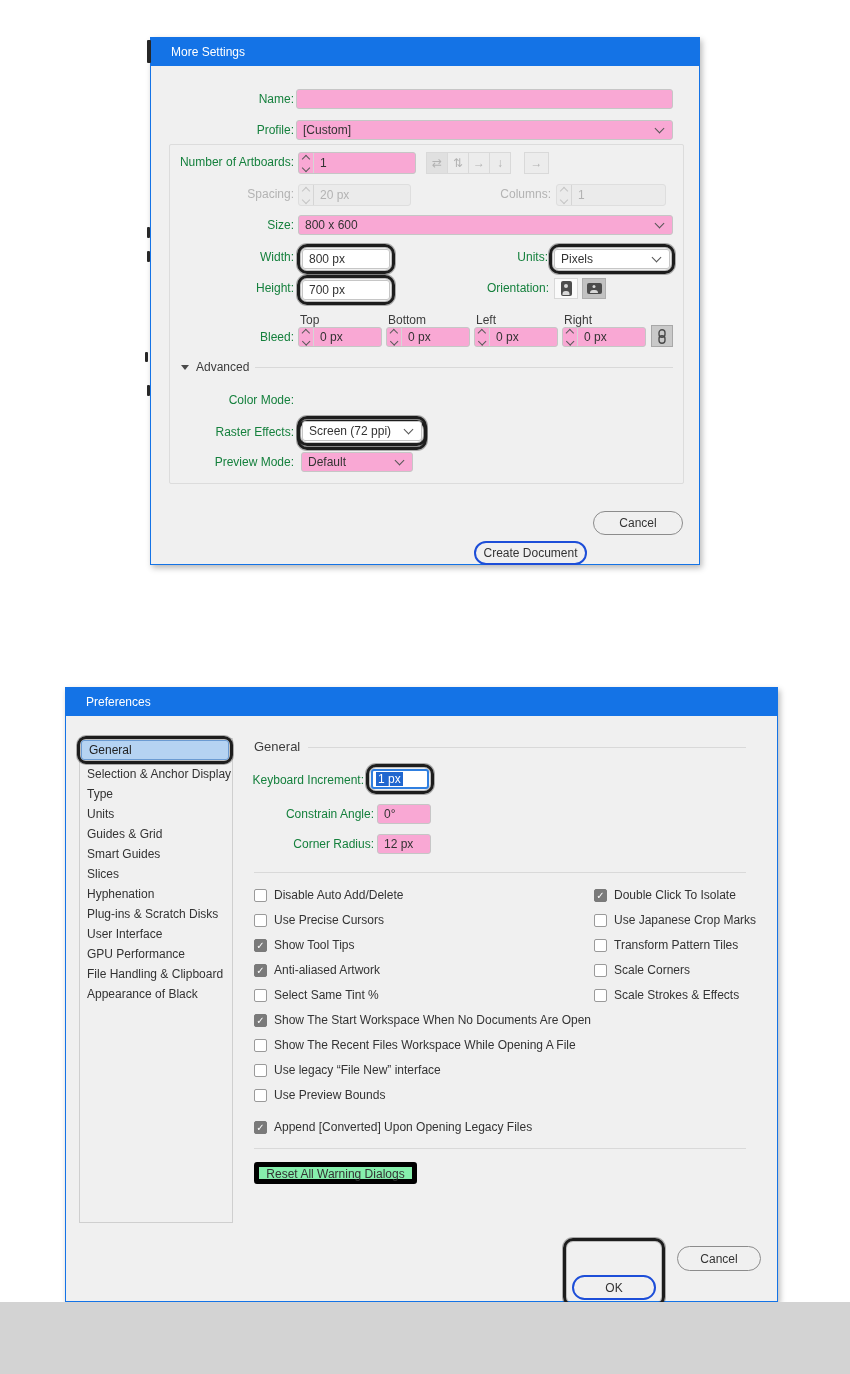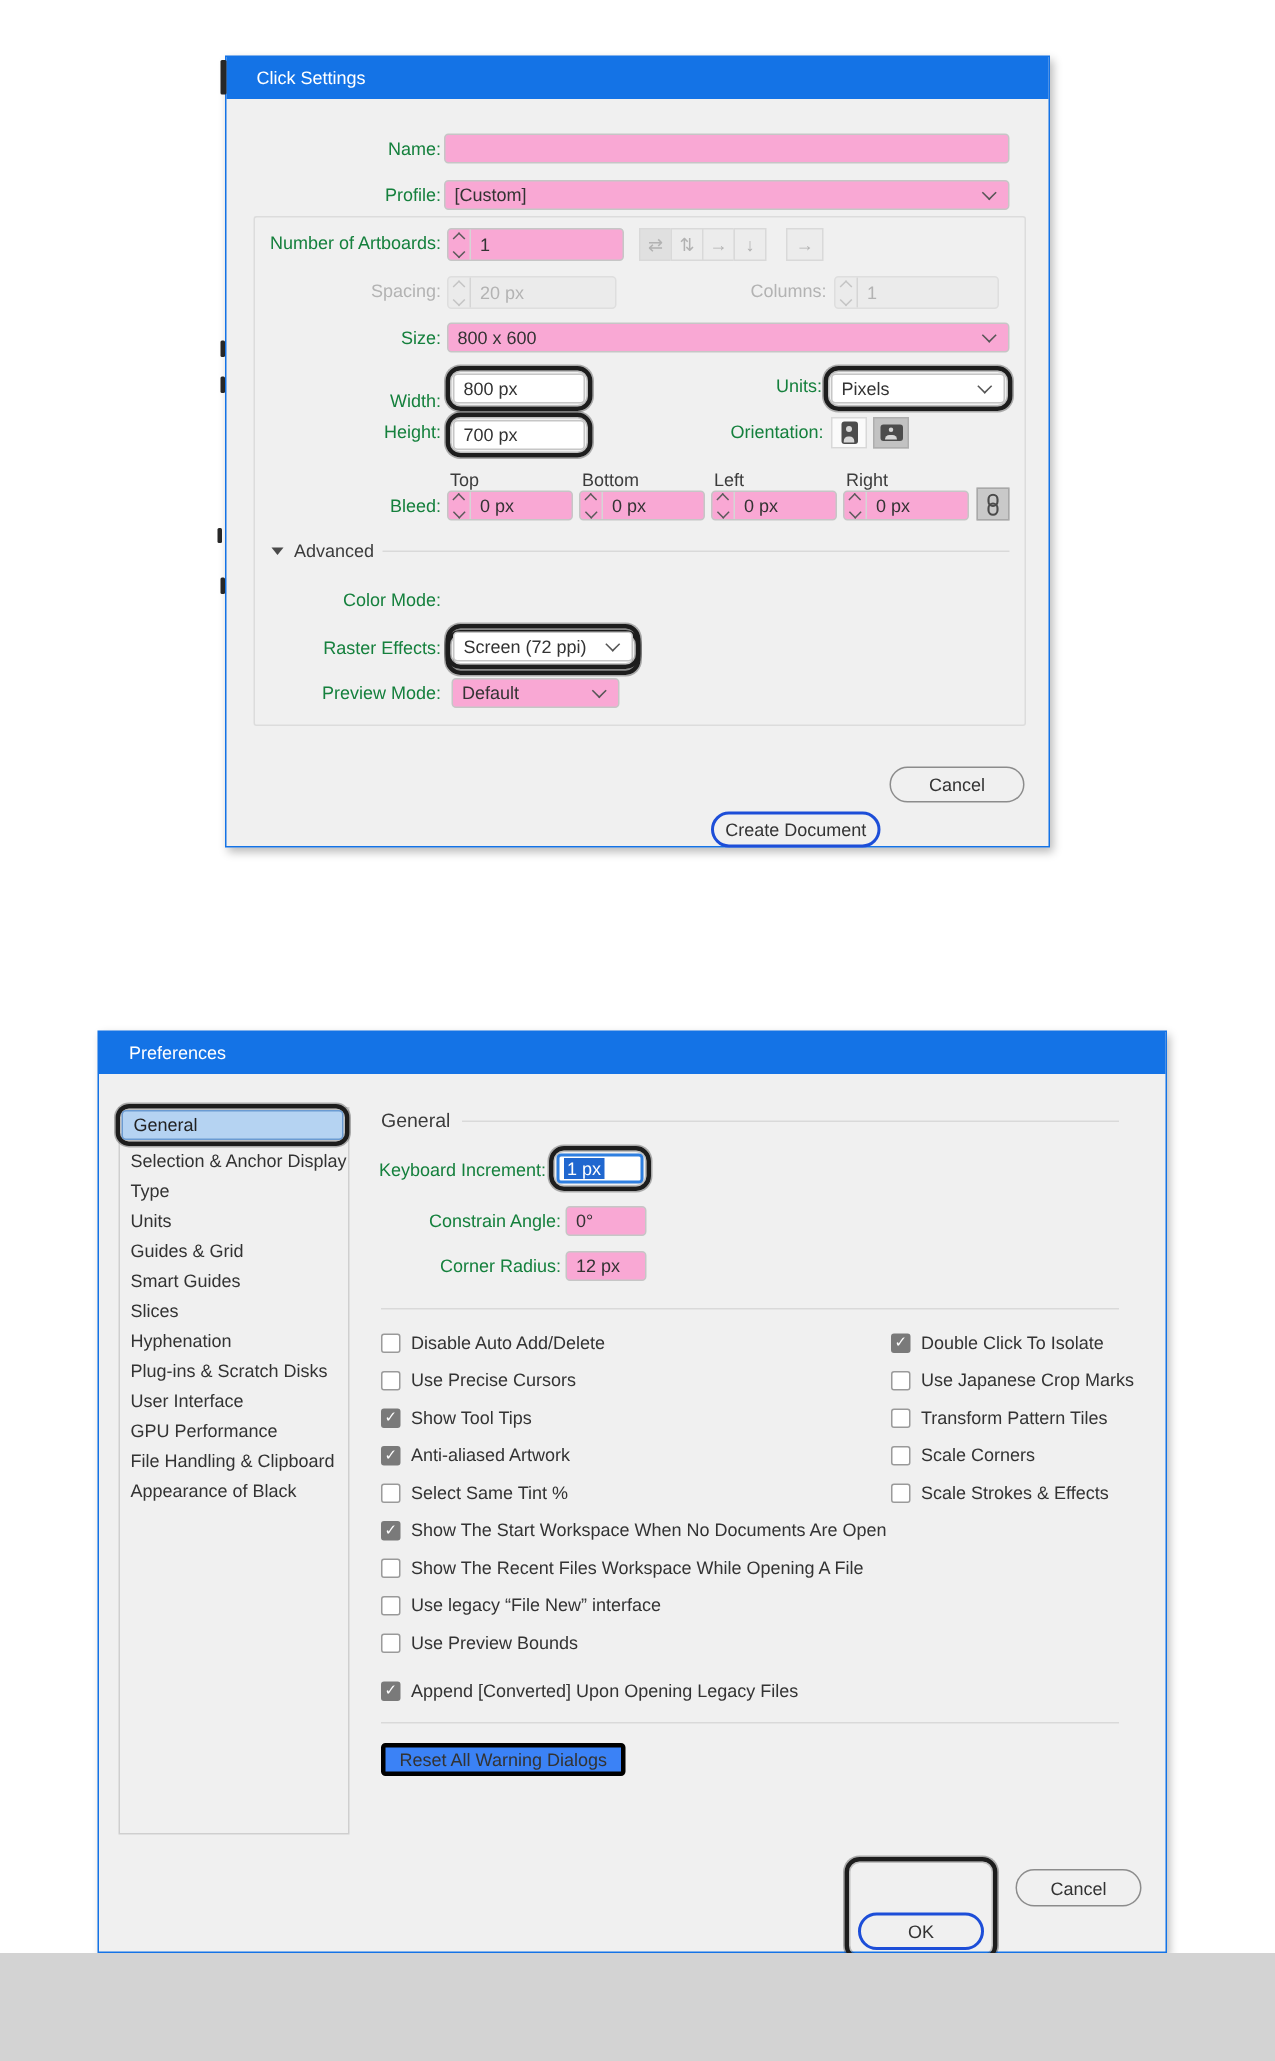--- a/index.html
+++ b/index.html
@@ -56,33 +56,33 @@
   .pg.land::after{height:3px;width:8px;}
   .sb-box{position:absolute;border:1px solid #cfcfcf;box-sizing:border-box;}
   .sb-item{height:20px;line-height:20px;padding-left:8px;font-size:12px;color:#333;white-space:nowrap;}
   .sb-sel{background:#b5d3f2;border:1px solid #6b9bd2;border-radius:3px;font-size:12px;color:#222;
           line-height:18px;padding-left:7px;box-sizing:border-box;}
   .cb-row{position:absolute;display:flex;gap:7px;align-items:center;font-size:12px;color:#333;
           height:16px;white-space:nowrap;}
   .cb{width:13px;height:13px;border:1px solid #9a9a9a;background:#fff;border-radius:2px;
       box-sizing:border-box;font-size:10px;line-height:11px;text-align:center;color:#fff;flex:none;}
   .cb.checked{background:#7a7a7a;border-color:#7a7a7a;}
-  .btn{position:absolute;background:#3b82f6;border:3px solid #000000;border-radius:3px;font-size:12px;
-       color:#333;display:flex;align-items:center;justify-content:center;box-sizing:border-box;}
+  .btn{position:absolute;background:#86efac;border:5px solid #000000;border-radius:3px;font-size:12px;
+       color:#333;display:flex;justify-content:center;box-sizing:border-box;}
   .sel-text{background:#2067cf;color:#fff;padding:0 2px;font-size:12px;}
   .edge-mark{position:absolute;background:#272727;border-radius:1px;}
   .bottom-strip{position:absolute;left:0;top:1302px;width:850px;height:72px;background:#d3d3d3;}
   .hline{position:absolute;border-top:1px solid #d9d9d9;}
 </style>
 </head>
 <body>
 
 <div class="dialog" style="left:150px;top:37px;width:550px;height:528px;">
   <div class="titlebar">
-    <span>Click Settings</span>
+    <span>More Settings</span>
   </div>
 
   <div class="lbl" style="left:0;width:143px;top:54px;">Name:</div>
   <div class="field" style="left:145px;top:51px;width:377px;height:20px;">
     <span></span>
   </div>
 
   <div class="lbl" style="left:0;width:143px;top:85px;">Profile:</div>
   <div class="field" style="left:145px;top:82px;width:377px;height:20px;">
     <span>[Custom]</span>
@@ -123,21 +123,21 @@
       </span>
     <span class="val">1</span>
   </div>
 
   <div class="lbl" style="left:0;width:143px;top:180px;">Size:</div>
   <div class="field" style="left:147px;top:177px;width:375px;height:20px;">
     <span>800 x 600</span>
     <span class="chev"></span>
   </div>
 
-  <div class="lbl" style="left:0;width:143px;top:212px;margin-top:10px;">Width:</div>
+  <div class="lbl" style="left:0;width:143px;top:212px;">Width:</div>
   <div class="ring" style="left:146px;top:206px;">
     <div class="fin" style="width:88px;height:20px;">
       <span>800 px</span>
     </div>
   </div>
   <div class="lbl" style="left:280px;width:117px;top:212px;">Units:</div>
   <div class="ring" style="left:398px;top:206px;">
     <div class="fin" style="width:116px;height:20px;">
       <span>Pixels</span>
       <span class="chev"></span>

